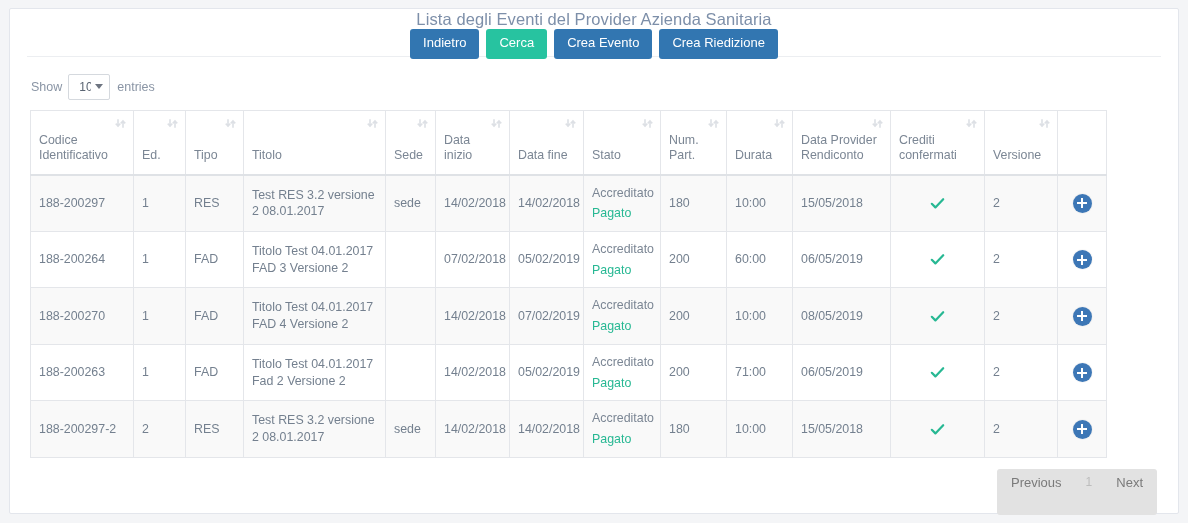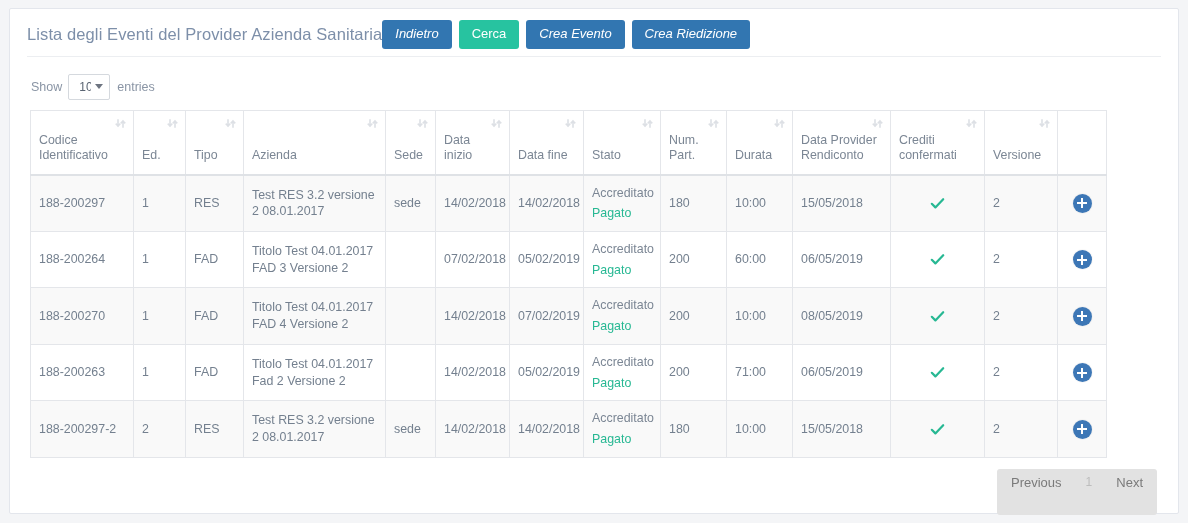--- a/index.html
+++ b/index.html
@@ -28,23 +28,24 @@
     height: 100%;
     padding: 0 17px;
     position: relative;
   }
 
   
   .card-header {
     height: 48px;
     display: flex;
     align-items: center;
-    justify-content: flex-start;
+    justify-content: center;
     border-bottom: 1px solid #eceef1;
     padding-top: 4px;
+    flex-direction: column;
   }
 
   .page-title {
     font-size: 16.5px;
     color: #7d8fa9;
     font-weight: 400;
     letter-spacing: 0.1px;
     white-space: nowrap;
   }
 
@@ -58,21 +59,21 @@
     border: none;
     border-radius: 3px;
     color: #ffffff;
     font-size: 13px;
     font-family: "Liberation Sans", sans-serif;
     padding: 7px 13px 8px 13px;
     line-height: 1.15;
     cursor: pointer;
     white-space: nowrap;
   }
-  .btn-primary { background: #3276b1; font-style: italic; }
+  .btn-primary { background: #3276b1; }
   .btn-success { background: #27c3a0; }
 
   
   .table-tools {
     padding: 17px 0 10px 4px;
     display: flex;
     align-items: center;
   }
   .length-label {
     font-size: 12.5px;
@@ -284,21 +285,21 @@
                 </svg>
               </span>
             <span>Tipo</span>
           </th>
           <th>
             <span class="sort-ico">
                 <svg width="11" height="11" viewBox="0 0 11 11">
                   <path d="M3 2 L3 8 M3 8 L1.3 6.2 M3 8 L4.7 6.2 M8 9 L8 3 M8 3 L6.3 4.8 M8 3 L9.7 4.8" stroke="#dde0e5" stroke-width="1.6" fill="none" stroke-linecap="square"></path>
                 </svg>
               </span>
-            <span>Azienda</span>
+            <span>Titolo</span>
           </th>
           <th>
             <span class="sort-ico">
                 <svg width="11" height="11" viewBox="0 0 11 11">
                   <path d="M3 2 L3 8 M3 8 L1.3 6.2 M3 8 L4.7 6.2 M8 9 L8 3 M8 3 L6.3 4.8 M8 3 L9.7 4.8" stroke="#dde0e5" stroke-width="1.6" fill="none" stroke-linecap="square"></path>
                 </svg>
               </span>
             <span>Sede</span>
           </th>
           <th>

